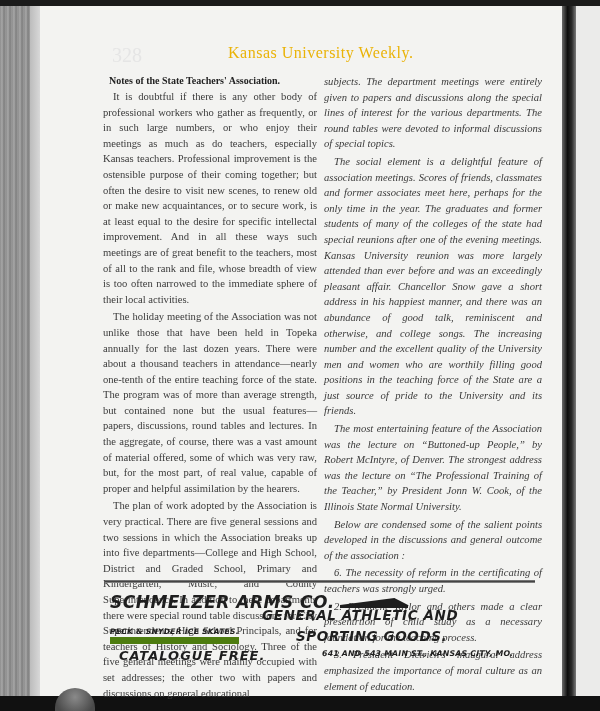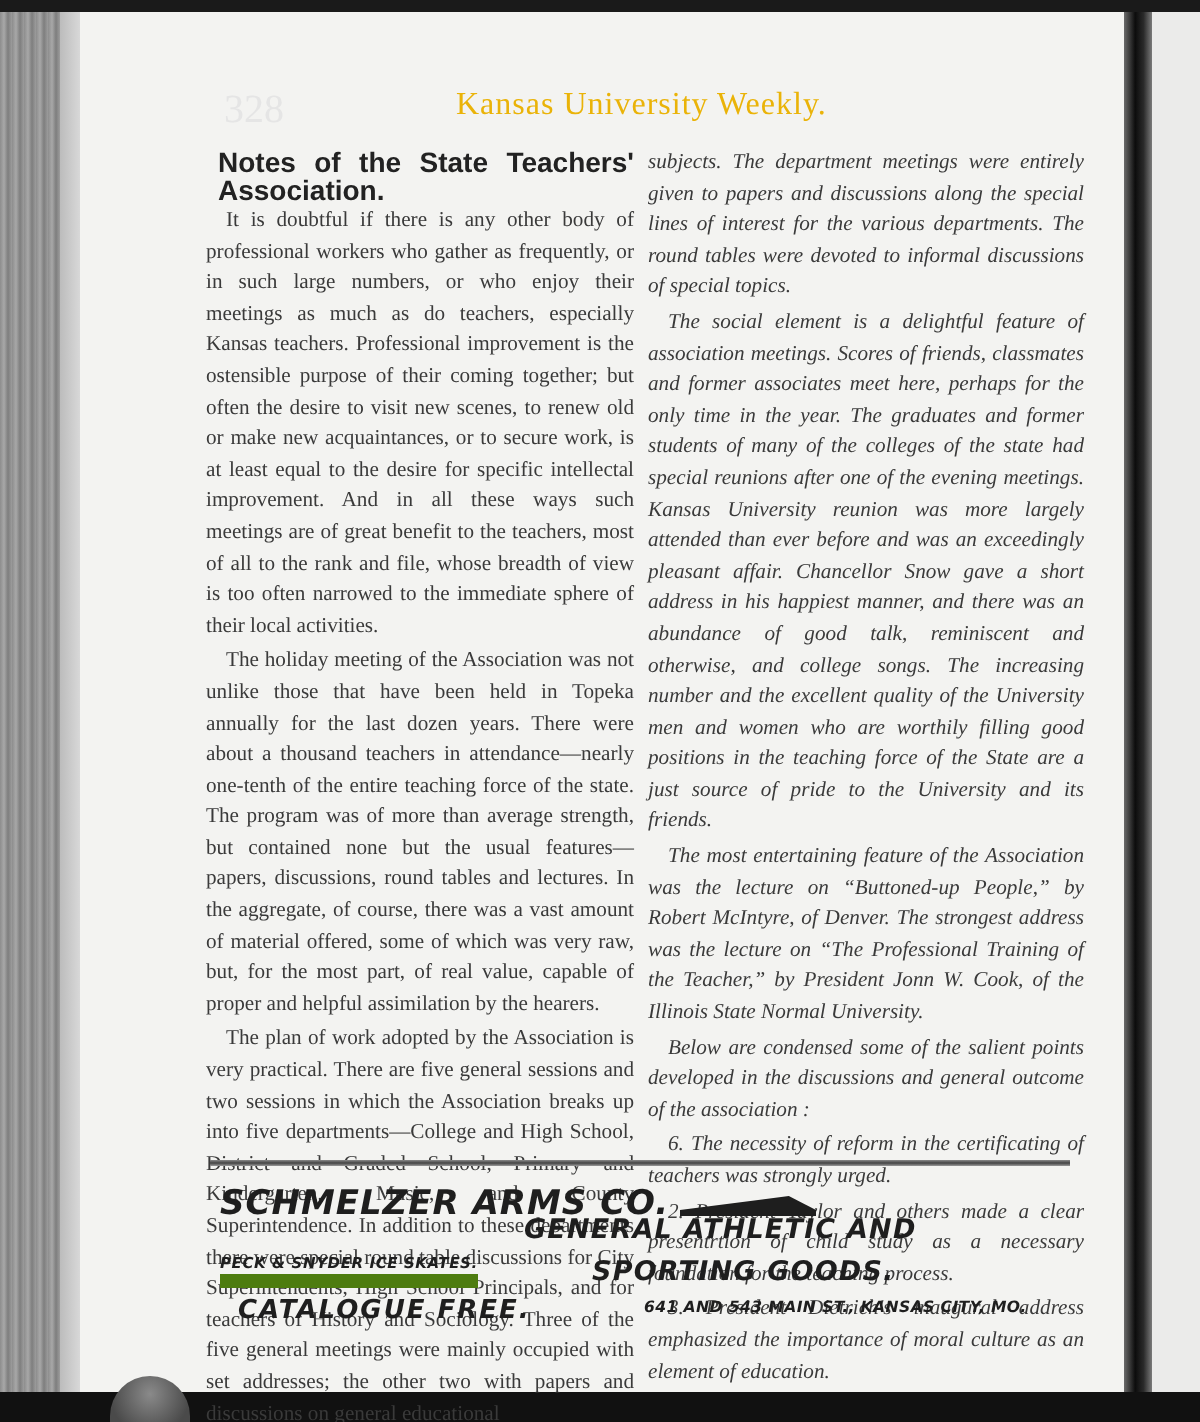--- a/index.html
+++ b/index.html
@@ -55,22 +55,22 @@
     .col {
       position: absolute; top: 74px; width: 214px;
       font-size: 10.6px; line-height: 15.6px; color: #3a3a3a;
       text-align: justify; hyphens: none;
     }
     .col-left { left: 103px; }
     .col-right { left: 324px; width: 218px; font-style: italic; }
     .col p { margin: 0 0 2px 0; text-indent: 10px; }
     .col p.first-right { text-indent: 0; }
     .article-title {
-      font-family: Liberation Sans, sans-serif; font-weight: bold;
-      font-size: 14px; line-height: 14px; margin: 0 0 1px 6px; color: #222;
+      font-family: Liberation Serif, serif; font-weight: bold;
+      font-size: 10px; line-height: 14px; margin: 0 0 1px 6px; color: #222;
     }
     .list-item { text-indent: 12px; }
 
     .rule {
       position: absolute; left: 105px; top: 580px; width: 430px; height: 3px;
       background: linear-gradient(180deg, #8a8a8a, #444 50%, #9a9a9a);
     }
 
     .ad { font-family: "DejaVu Sans", sans-serif; font-style: italic; color: #1e1e1e; position: absolute; }
     .ad-company {

